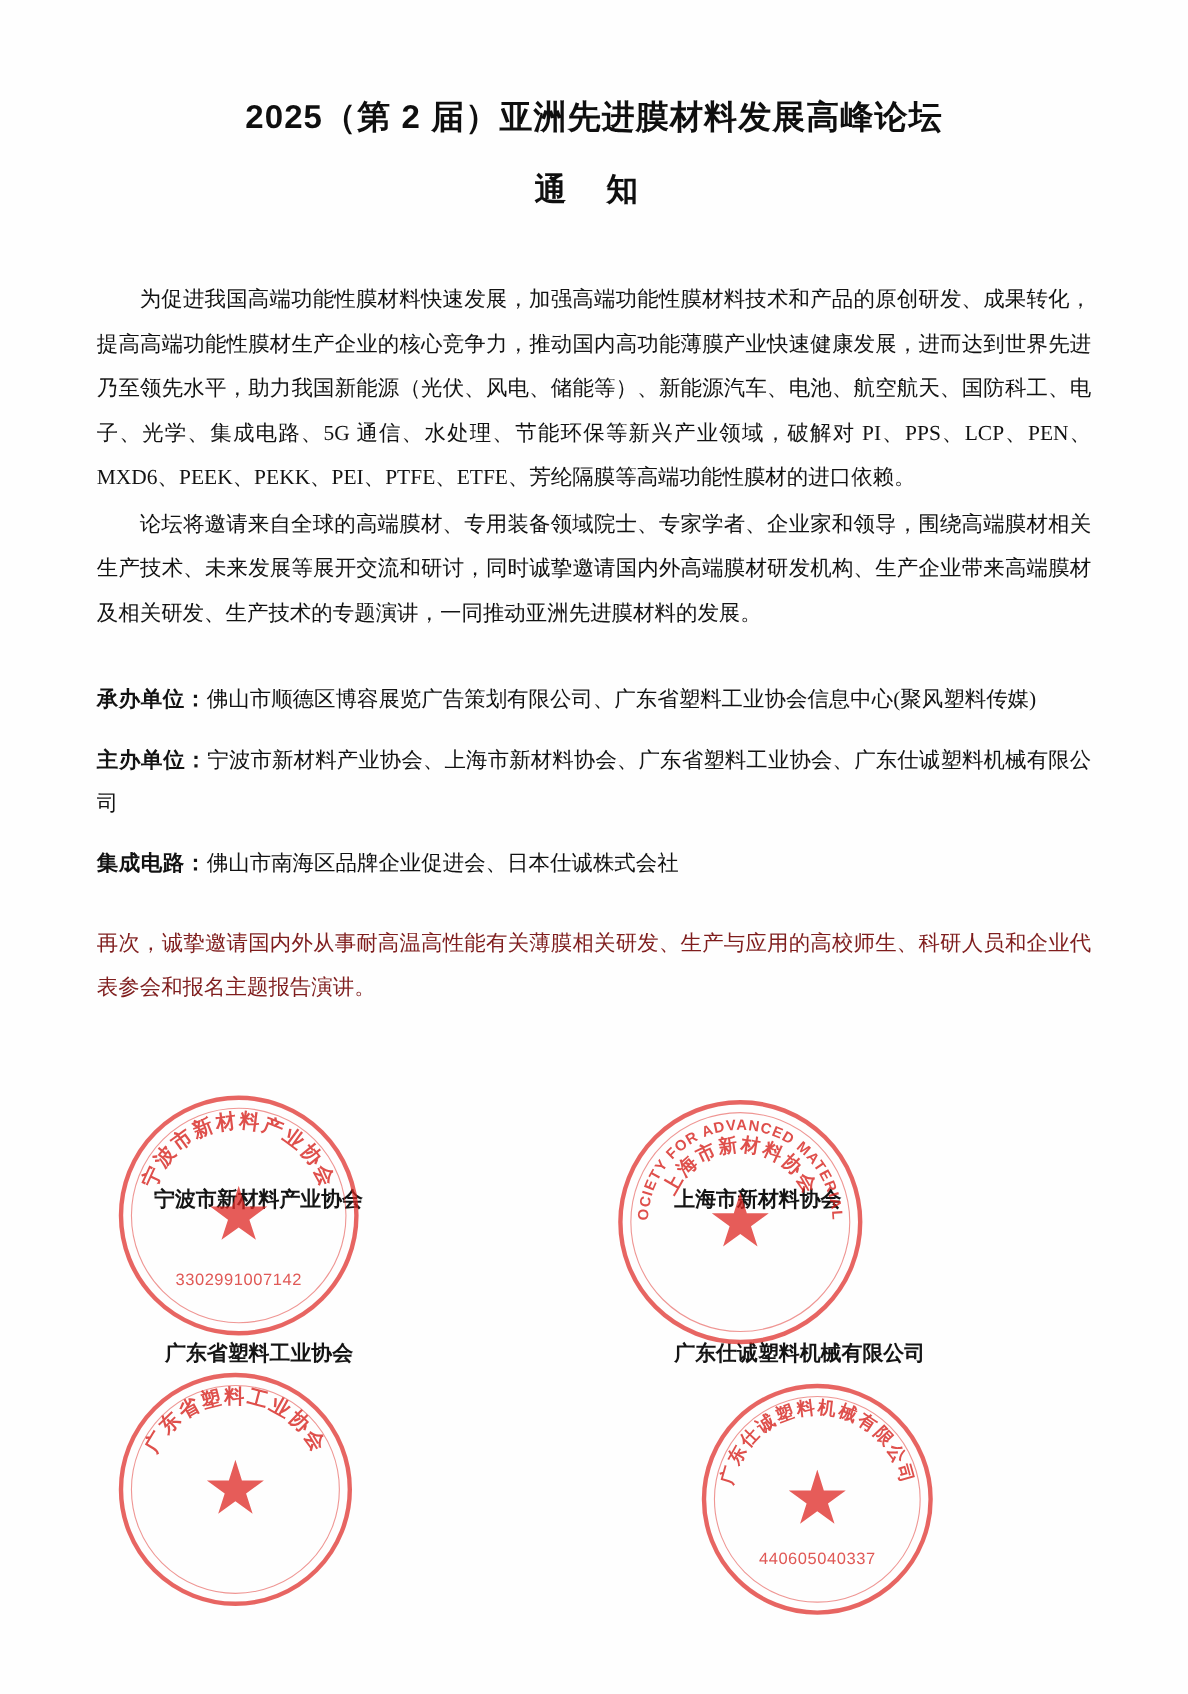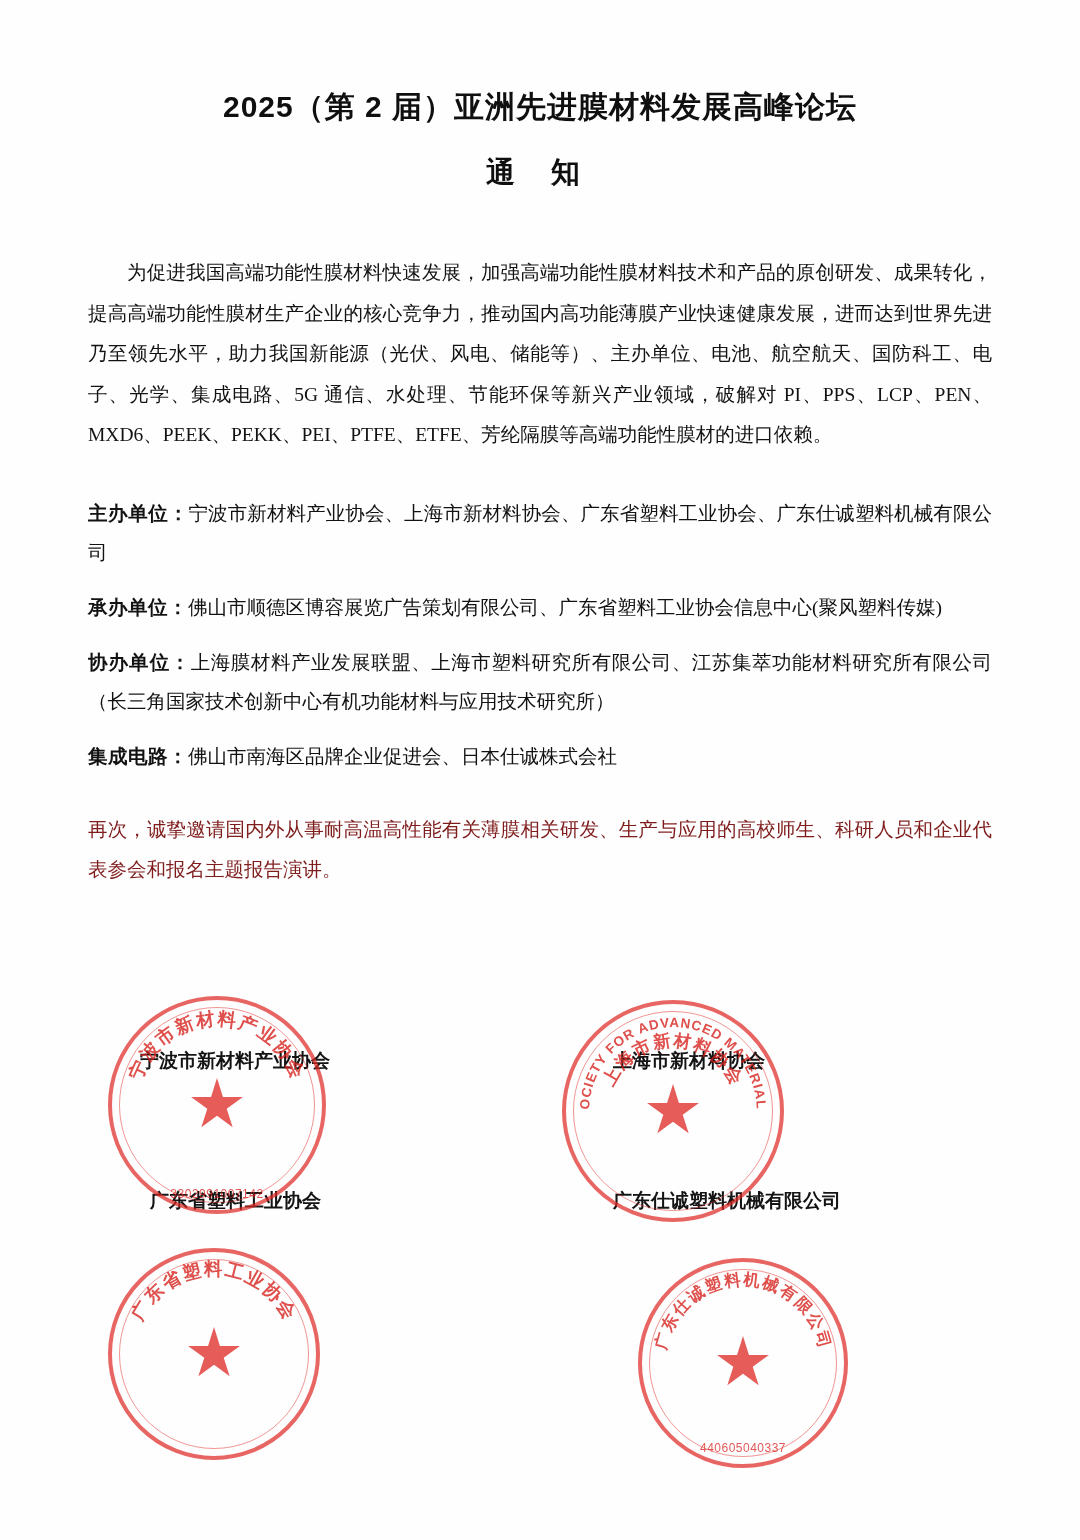--- a/index.html
+++ b/index.html
@@ -135,57 +135,55 @@
   .stamp .arc-text text {
     fill: rgba(214, 32, 28, 0.9);
     font-family: "Liberation Sans", "DejaVu Sans", sans-serif;
     font-size: 19px;
     font-weight: bold;
     letter-spacing: 2px;
   }
   .stamp .code {
     position: absolute;
     left: 0;
-    bottom: 9px;
+    bottom: 38px;
     width: 100%;
     text-align: center;
     font-family: "Liberation Sans", "DejaVu Sans", sans-serif;
-    font-size: 12px;
+    font-size: 15px;
     color: rgba(214, 32, 28, 0.85);
     letter-spacing: 0.5px;
   }
 
   #stamp-nb  { left: 108px; top: 996px; width: 218px; height: 218px; }
   #stamp-sh  { left: 562px; top: 1000px; width: 222px; height: 222px; }
   #stamp-gd  { left: 108px; top: 1248px; width: 212px; height: 212px; }
   #stamp-sc  { left: 638px; top: 1258px; width: 210px; height: 210px; }
 </style>
 </head>
 <body>
 
 <div class="page">
 
   <div class="title-block">
     <div class="doc-title">2025（第 2 届）亚洲先进膜材料发展高峰论坛</div>
     <div class="doc-subtitle">通  知</div>
   </div>
 
   <div class="body-wrap">
-    <p class="para">为促进我国高端功能性膜材料快速发展，加强高端功能性膜材料技术和产品的原创研发、成果转化，提高高端功能性膜材生产企业的核心竞争力，推动国内高功能薄膜产业快速健康发展，进而达到世界先进乃至领先水平，助力我国新能源（光伏、风电、储能等）、主办单位、电池、航空航天、国防科工、电子、光学、集成电路、5G 通信、水处理、节能环保等新兴产业领域，破解对 PI、PPS、LCP、PEN、MXD6、PEEK、PEKK、PEI、PTFE、ETFE、芳纶隔膜等高端功能性膜材的进口依赖。</p>
+    <p class="para">为促进我国高端功能性膜材料快速发展，加强高端功能性膜材料技术和产品的原创研发、成果转化，提高高端功能性膜材生产企业的核心竞争力，推动国内高功能薄膜产业快速健康发展，进而达到世界先进乃至领先水平，助力我国新能源（光伏、风电、储能等）、新能源汽车、电池、航空航天、国防科工、电子、光学、集成电路、5G 通信、水处理、节能环保等新兴产业领域，破解对 PI、PPS、LCP、PEN、MXD6、PEEK、PEKK、PEI、PTFE、ETFE、芳纶隔膜等高端功能性膜材的进口依赖。</p>
+    <p class="para">论坛将邀请来自全球的高端膜材、专用装备领域院士、专家学者、企业家和领导，围绕高端膜材相关生产技术、未来发展等展开交流和研讨，同时诚挚邀请国内外高端膜材研发机构、生产企业带来高端膜材及相关研发、生产技术的专题演讲，一同推动亚洲先进膜材料的发展。</p>
   </div>
 
   <div class="org-block">
-    <div class="org-row">
-      <span class="org-label">主办单位：</span><span>宁波市新材料产业协会、上海市新材料协会、广东省塑料工业协会、广东仕诚塑料机械有限公司</span>
-    </div>
     <div class="org-row">
       <span class="org-label">承办单位：</span><span>佛山市顺德区博容展览广告策划有限公司、广东省塑料工业协会信息中心(聚风塑料传媒)</span>
     </div>
     <div class="org-row">
-      <span class="org-label">协办单位：</span><span>上海膜材料产业发展联盟、上海市塑料研究所有限公司、江苏集萃功能材料研究所有限公司（长三角国家技术创新中心有机功能材料与应用技术研究所）</span>
+      <span class="org-label">主办单位：</span><span>宁波市新材料产业协会、上海市新材料协会、广东省塑料工业协会、广东仕诚塑料机械有限公司</span>
     </div>
     <div class="org-row">
       <span class="org-label">集成电路：</span><span>佛山市南海区品牌企业促进会、日本仕诚株式会社</span>
     </div>
   </div>
 
   <div class="closing">
     <p>再次，诚挚邀请国内外从事耐高温高性能有关薄膜相关研发、生产与应用的高校师生、科研人员和企业代表参会和报名主题报告演讲。</p>
   </div>
 

